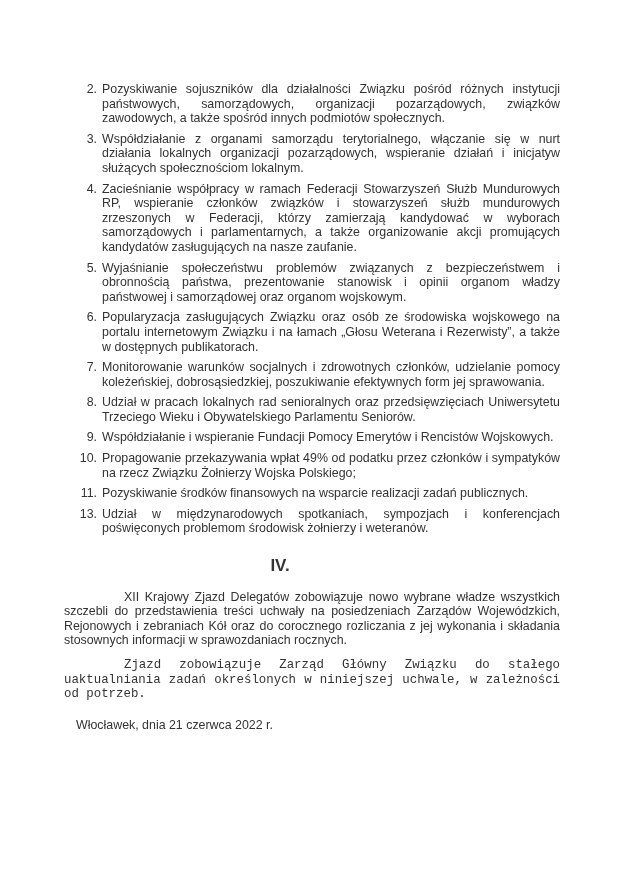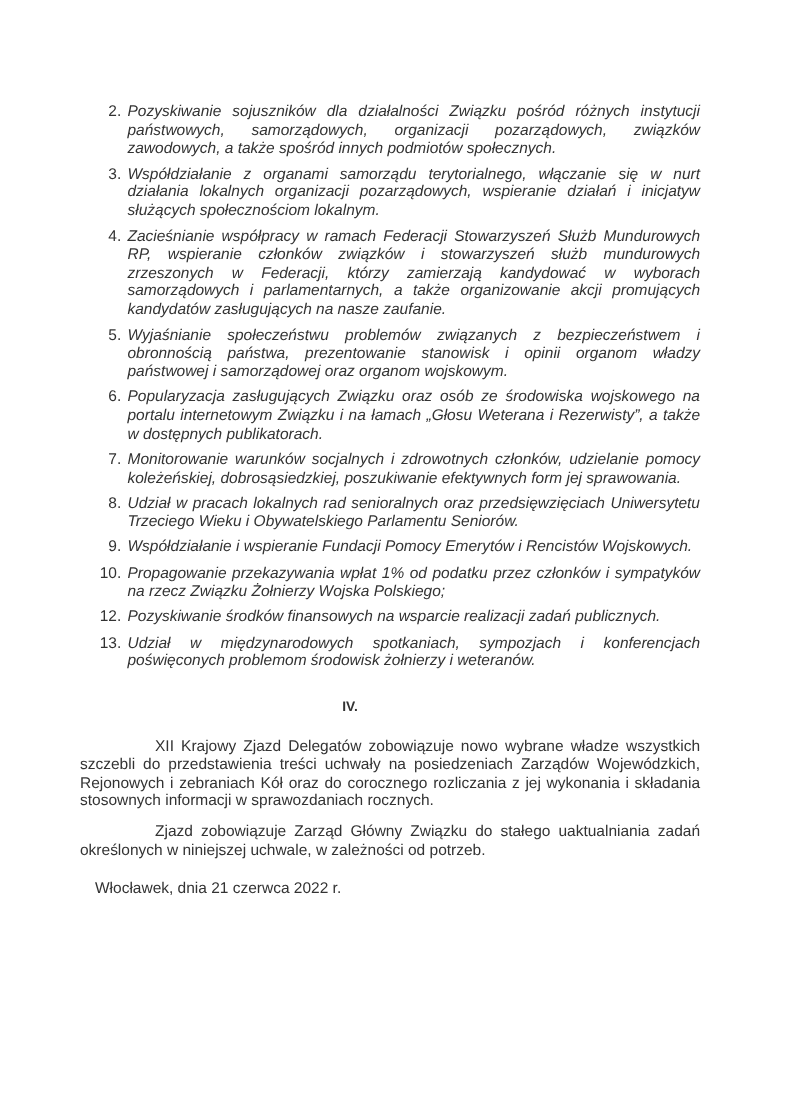--- a/index.html
+++ b/index.html
@@ -29,36 +29,35 @@
   .li-num {
     flex: 0 0 102px;
     box-sizing: border-box;
     text-align: right;
     padding-right: 5px;
     white-space: nowrap;
   }
   .li-text {
     flex: 1;
     text-align: justify;
-    font-style: italic;
   }
   .section-heading {
     width: 560px;
     margin: 23px 0 9px 0;
     text-align: center;
     font-weight: bold;
-    font-size: 11px;
+    font-size: 17px;
   }
   .body-par {
     width: 496px;
     margin: 16px 0 0 64px;
     text-align: justify;
     text-indent: 60px;
   }
-  .body-par + .body-par { margin-top: 10px; }
+  .body-par + .body-par { margin-top: 10px; font-family: Liberation Mono, monospace; }
   .date-line {
     margin: 16px 0 0 76px;
     text-align: left;
   }
 </style>
 </head>
 <body>
 
 <div class="page">
 
@@ -90,24 +89,24 @@
     <li>
       <span class="li-num">8.</span>
       <span class="li-text">Udział w pracach lokalnych rad senioralnych oraz przedsięwzięciach Uniwersytetu Trzeciego Wieku i Obywatelskiego Parlamentu Seniorów.</span>
     </li>
     <li>
       <span class="li-num">9.</span>
       <span class="li-text">Współdziałanie i wspieranie Fundacji Pomocy Emerytów i Rencistów Wojskowych.</span>
     </li>
     <li>
       <span class="li-num">10.</span>
-      <span class="li-text">Propagowanie przekazywania wpłat 1% od podatku przez członków i sympatyków na rzecz Związku Żołnierzy Wojska Polskiego;</span>
+      <span class="li-text">Propagowanie przekazywania wpłat 49% od podatku przez członków i sympatyków na rzecz Związku Żołnierzy Wojska Polskiego;</span>
     </li>
     <li>
-      <span class="li-num">12.</span>
+      <span class="li-num">11.</span>
       <span class="li-text">Pozyskiwanie środków finansowych na wsparcie realizacji zadań publicznych.</span>
     </li>
     <li>
       <span class="li-num">13.</span>
       <span class="li-text">Udział w międzynarodowych spotkaniach, sympozjach i konferencjach poświęconych problemom środowisk żołnierzy i weteranów.</span>
     </li>
   </ol>
 
   <div class="section-heading">IV.</div>
 

